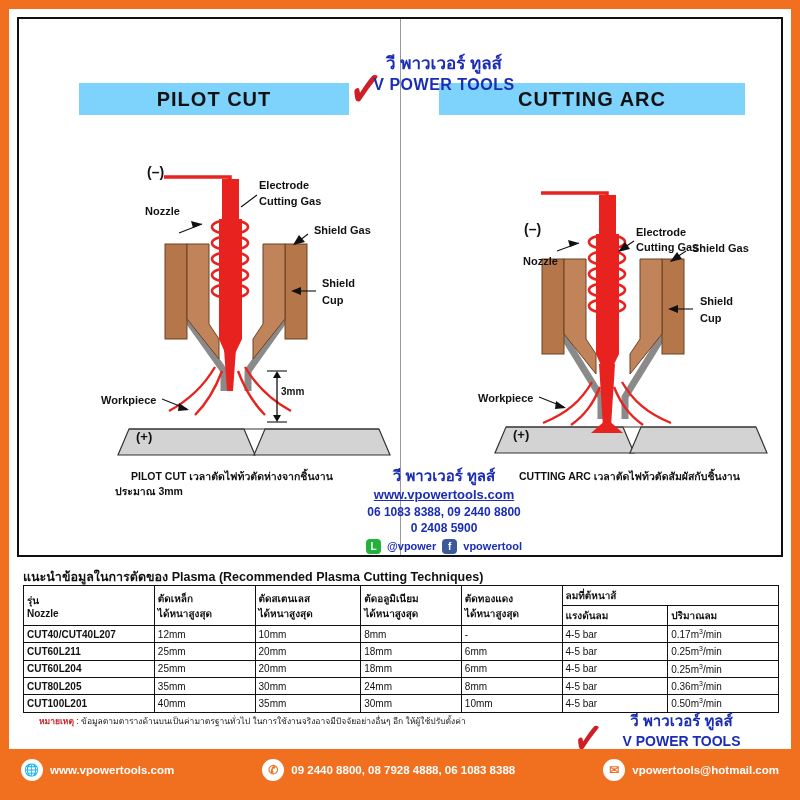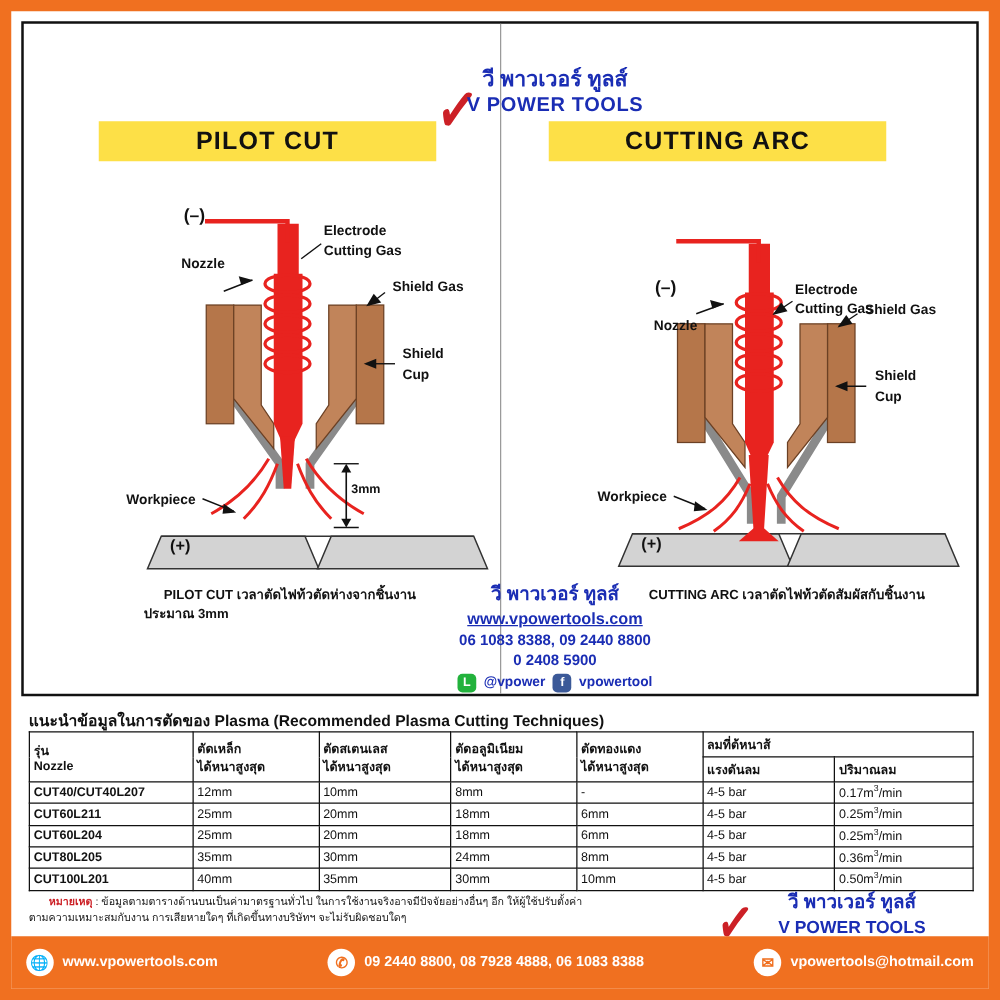--- a/index.html
+++ b/index.html
@@ -17,27 +17,27 @@
   
   .diagram-panel {
     position:absolute; left:8px; top:8px; width:766px; height:540px;
     background:#ffffff; border:2px solid #111;
   }
   .divider-v {
     position:absolute; left:50%; top:0; width:1px; height:100%;
     background:#9a9a9a;
   }
   .hdr {
-    position:absolute; top:78px; height:32px;
-    background:#fde047;
+    position:absolute; top:64px; height:32px;
+    background:#7dd3fc;
     display:flex; align-items:center; justify-content:center;
     font-weight:bold; font-size:20px; letter-spacing:1px; color:#111;
   }
   .hdr.left { left:60px; width:270px; }
-  .hdr.right { left:420px; width:270px; }
+  .hdr.right { left:420px; width:306px; }
 
   .brand-top {
     position:absolute; left:320px; top:30px; width:210px; text-align:center;
     color:#1a2db4;
   }
   .brand-top .th { font-size:17px; font-weight:bold; }
   .brand-top .en { font-size:16px; font-weight:bold; letter-spacing:.5px; }
   .check {
     position:absolute; left:325px; top:44px;
     font-size:52px; color:#cc2026; font-weight:bold;
@@ -356,21 +356,20 @@
           <td>10mm</td>
           <td>4-5 bar</td>
           <td>0.50m<sup style="font-size:7px">3</sup>/min</td>
         </tr>
       </tbody>
   </table>
 
   <div class="note">
     <span class="hl">หมายเหตุ</span>
     <span>: ข้อมูลตามตารางด้านบนเป็นค่ามาตรฐานทั่วไป ในการใช้งานจริงอาจมีปัจจัยอย่างอื่นๆ อีก ให้ผู้ใช้ปรับตั้งค่า</span><br>
-    <span>ตามความเหมาะสมกับงาน การเสียหายใดๆ ที่เกิดขึ้นทางบริษัทฯ จะไม่รับผิดชอบใดๆ</span>
   </div>
 
   <div class="check2">✓</div>
   <div class="brand-bottom">
     <div class="th">วี พาวเวอร์ ทูลส์</div>
     <div class="en">V POWER TOOLS</div>
   </div>
 
   <div class="footer">
     <div class="inner">

